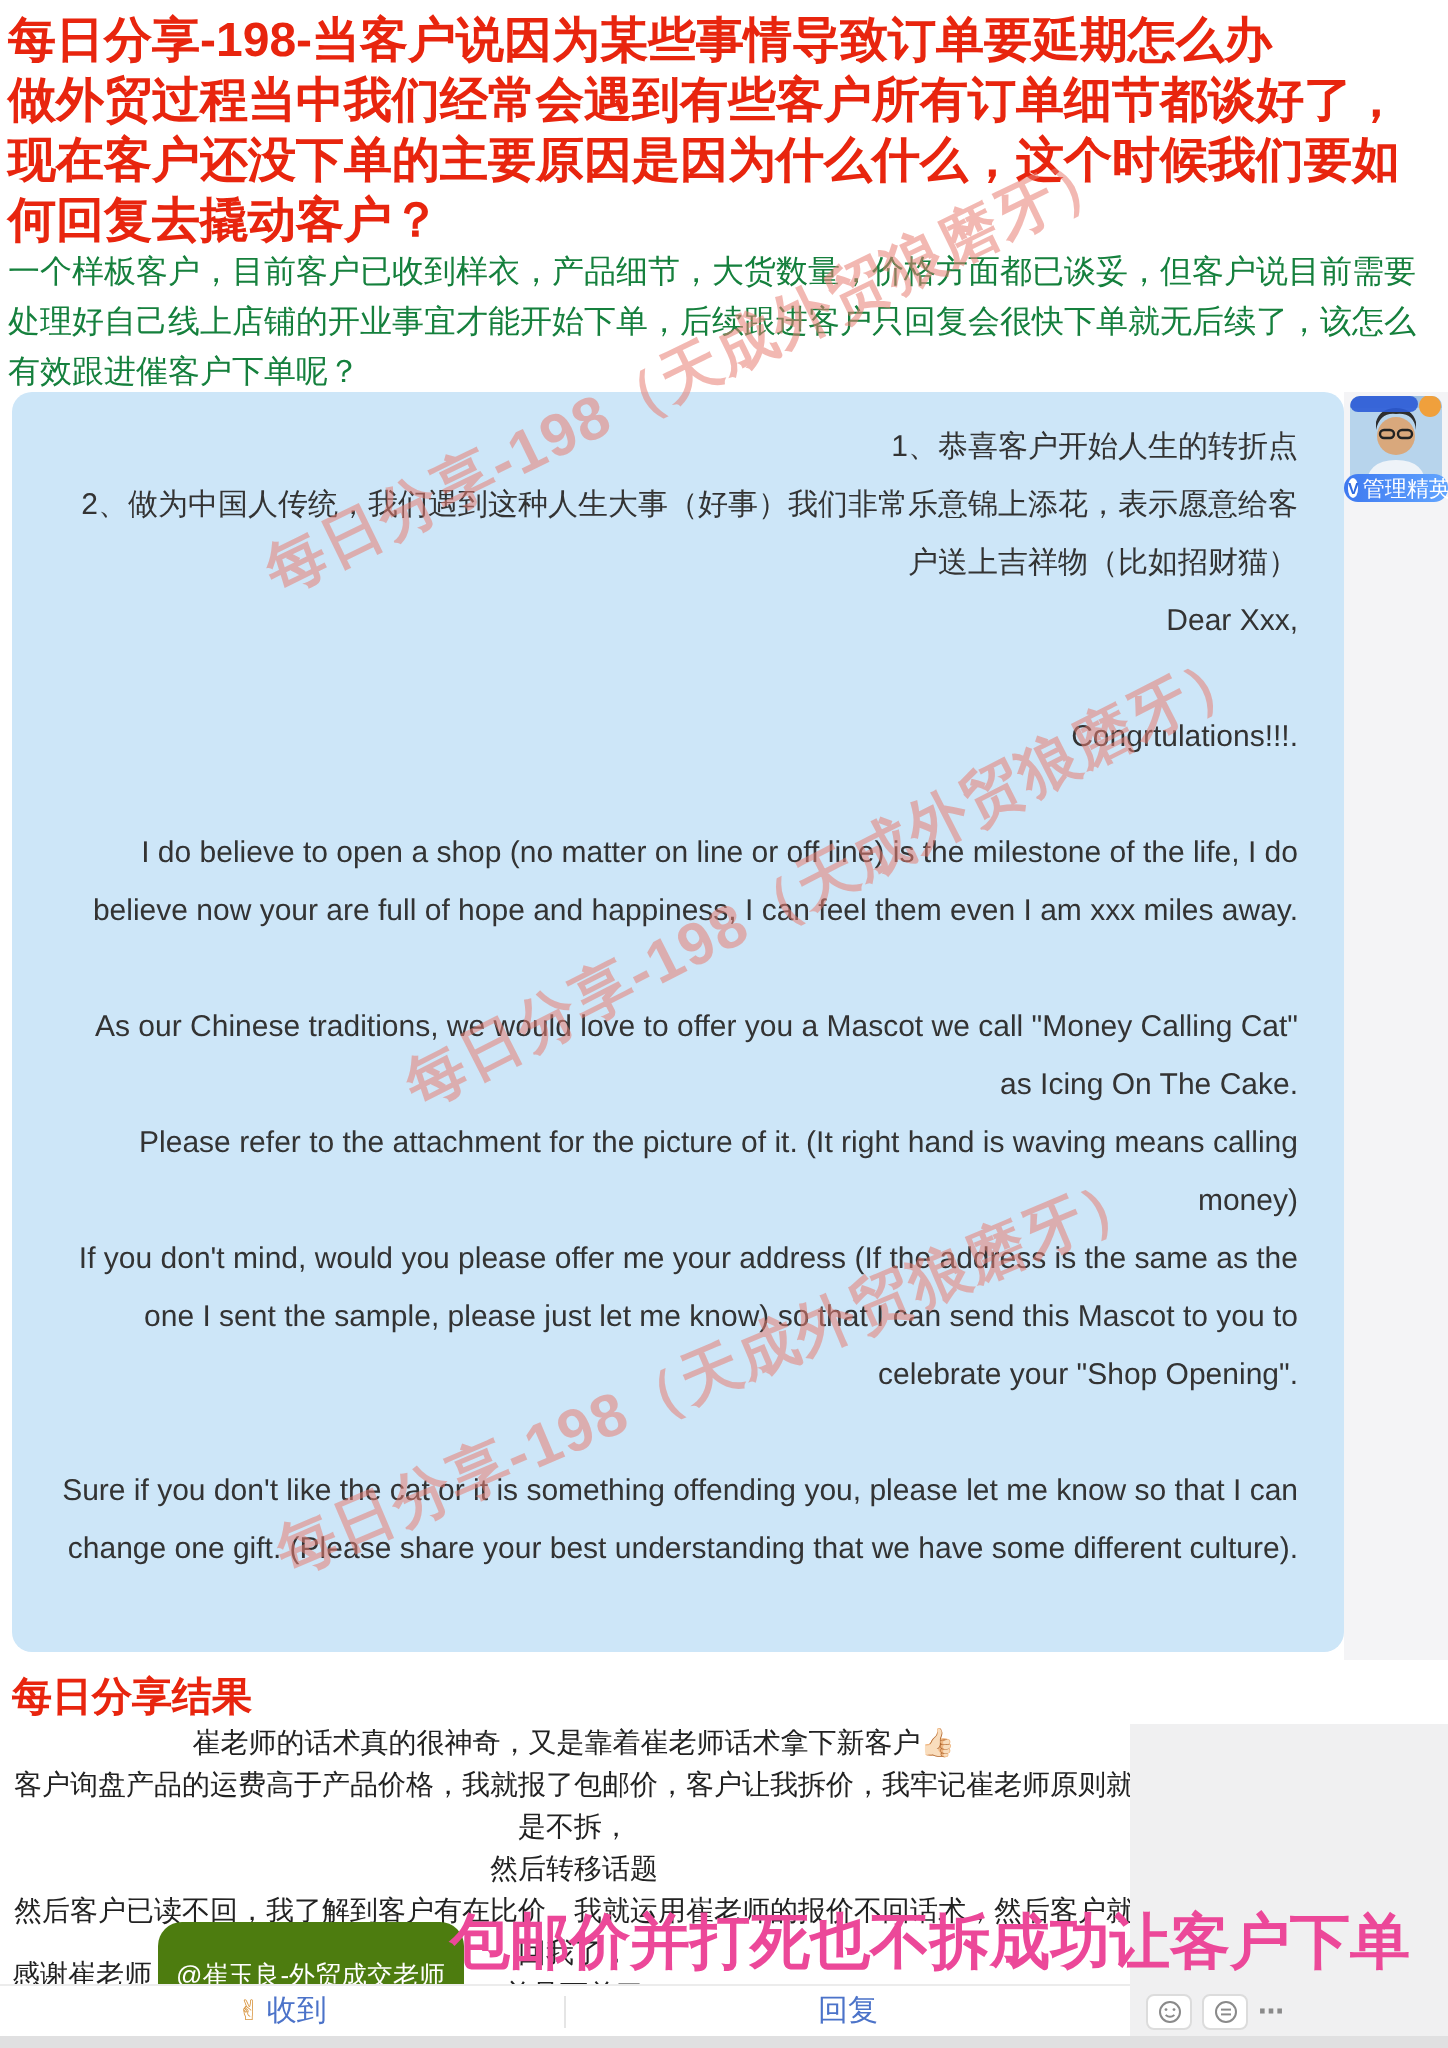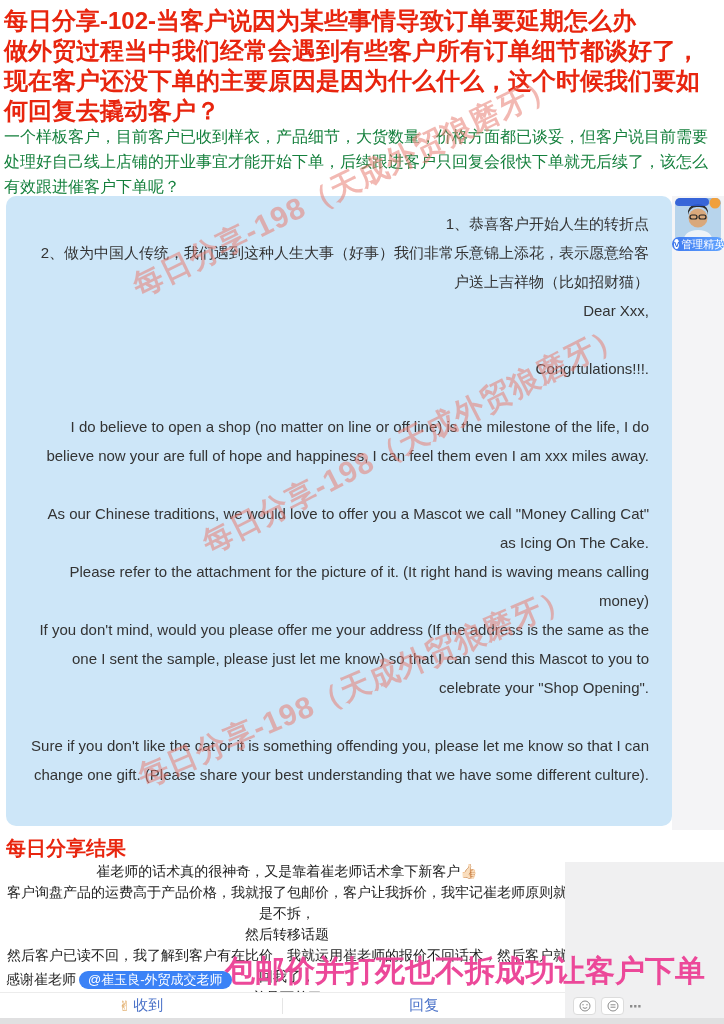--- a/index.html
+++ b/index.html
@@ -35,22 +35,22 @@
         white-space:nowrap; transform-origin:0 50%; letter-spacing:1px; pointer-events:none; z-index:6; }
   .wm1 { left:135px; top:268px; transform:rotate(-26deg); }
   .wm2 { left:205px; top:525px; transform:rotate(-27deg); }
   .wm3 { left:140px; top:758px; transform:rotate(-23deg); }
 
   
   .result-heading { position:absolute; left:6px; top:835px; font-size:20px; font-weight:bold; color:#e8250e; }
   .result-text { position:absolute; left:6px; top:861px; width:562px; font-size:14px; line-height:21px;
                  color:#222; white-space:pre-line;text-align:center; }
   .thanks-line { position:absolute; left:6px; top:961px; display:flex; align-items:center; gap:3px;
-                 font-size:14px; color:#222; z-index:2;margin-top:10px; }
-  .mention-pill { background:#3b82f6; color:#ffffff; font-size:13px; padding:0 9px; border-radius:12px;
+                 font-size:14px; color:#222; z-index:2; }
+  .mention-pill { background:#4d7c0f; color:#ffffff; font-size:13px; padding:18px 9px; border-radius:12px;
                   white-space:nowrap; cursor:pointer; }
   .highlight { position:absolute; left:225px; top:951px; font-size:30px; font-weight:bold; color:#ec4899;
                white-space:nowrap; z-index:3; }
 
   
   .side-panel { position:absolute; left:565px; top:862px; width:159px; height:162px; background:#f0f0f1; }
 
   
   .reply-bar { position:absolute; left:0; top:992px; width:565px; height:26px; background:#ffffff;
                border-top:1px solid #ececec; display:flex; align-items:center; z-index:2; }
@@ -65,21 +65,21 @@
   .more-dots { color:#8a8a8a; font-size:13px; font-weight:bold; letter-spacing:1px; cursor:pointer; }
 
   .bottom-strip { position:absolute; left:0; top:1018px; width:724px; height:6px; background:#e0e0e1; z-index:4; }
 </style>
 </head>
 <body>
 
 <div class="page">
 
   <div class="title-block">
-    <div class="title-line">每日分享-102-当客户说因为某些事情导致订单要延期怎么办</div>
+    <div class="title-line">每日分享-198-当客户说因为某些事情导致订单要延期怎么办</div>
     <div class="question-line">做外贸过程当中我们经常会遇到有些客户所有订单细节都谈好了，现在客户还没下单的主要原因是因为什么什么，这个时候我们要如何回复去撬动客户？</div>
   </div>
 
   <div class="context">一个样板客户，目前客户已收到样衣，产品细节，大货数量，价格方面都已谈妥，但客户说目前需要处理好自己线上店铺的开业事宜才能开始下单，后续跟进客户只回复会很快下单就无后续了，该怎么有效跟进催客户下单呢？</div>
 
   <div class="right-gutter"></div>
   <div class="bubble">1、恭喜客户开始人生的转折点
 2、做为中国人传统，我们遇到这种人生大事（好事）我们非常乐意锦上添花，表示愿意给客户送上吉祥物（比如招财猫）
 Dear Xxx,
 

